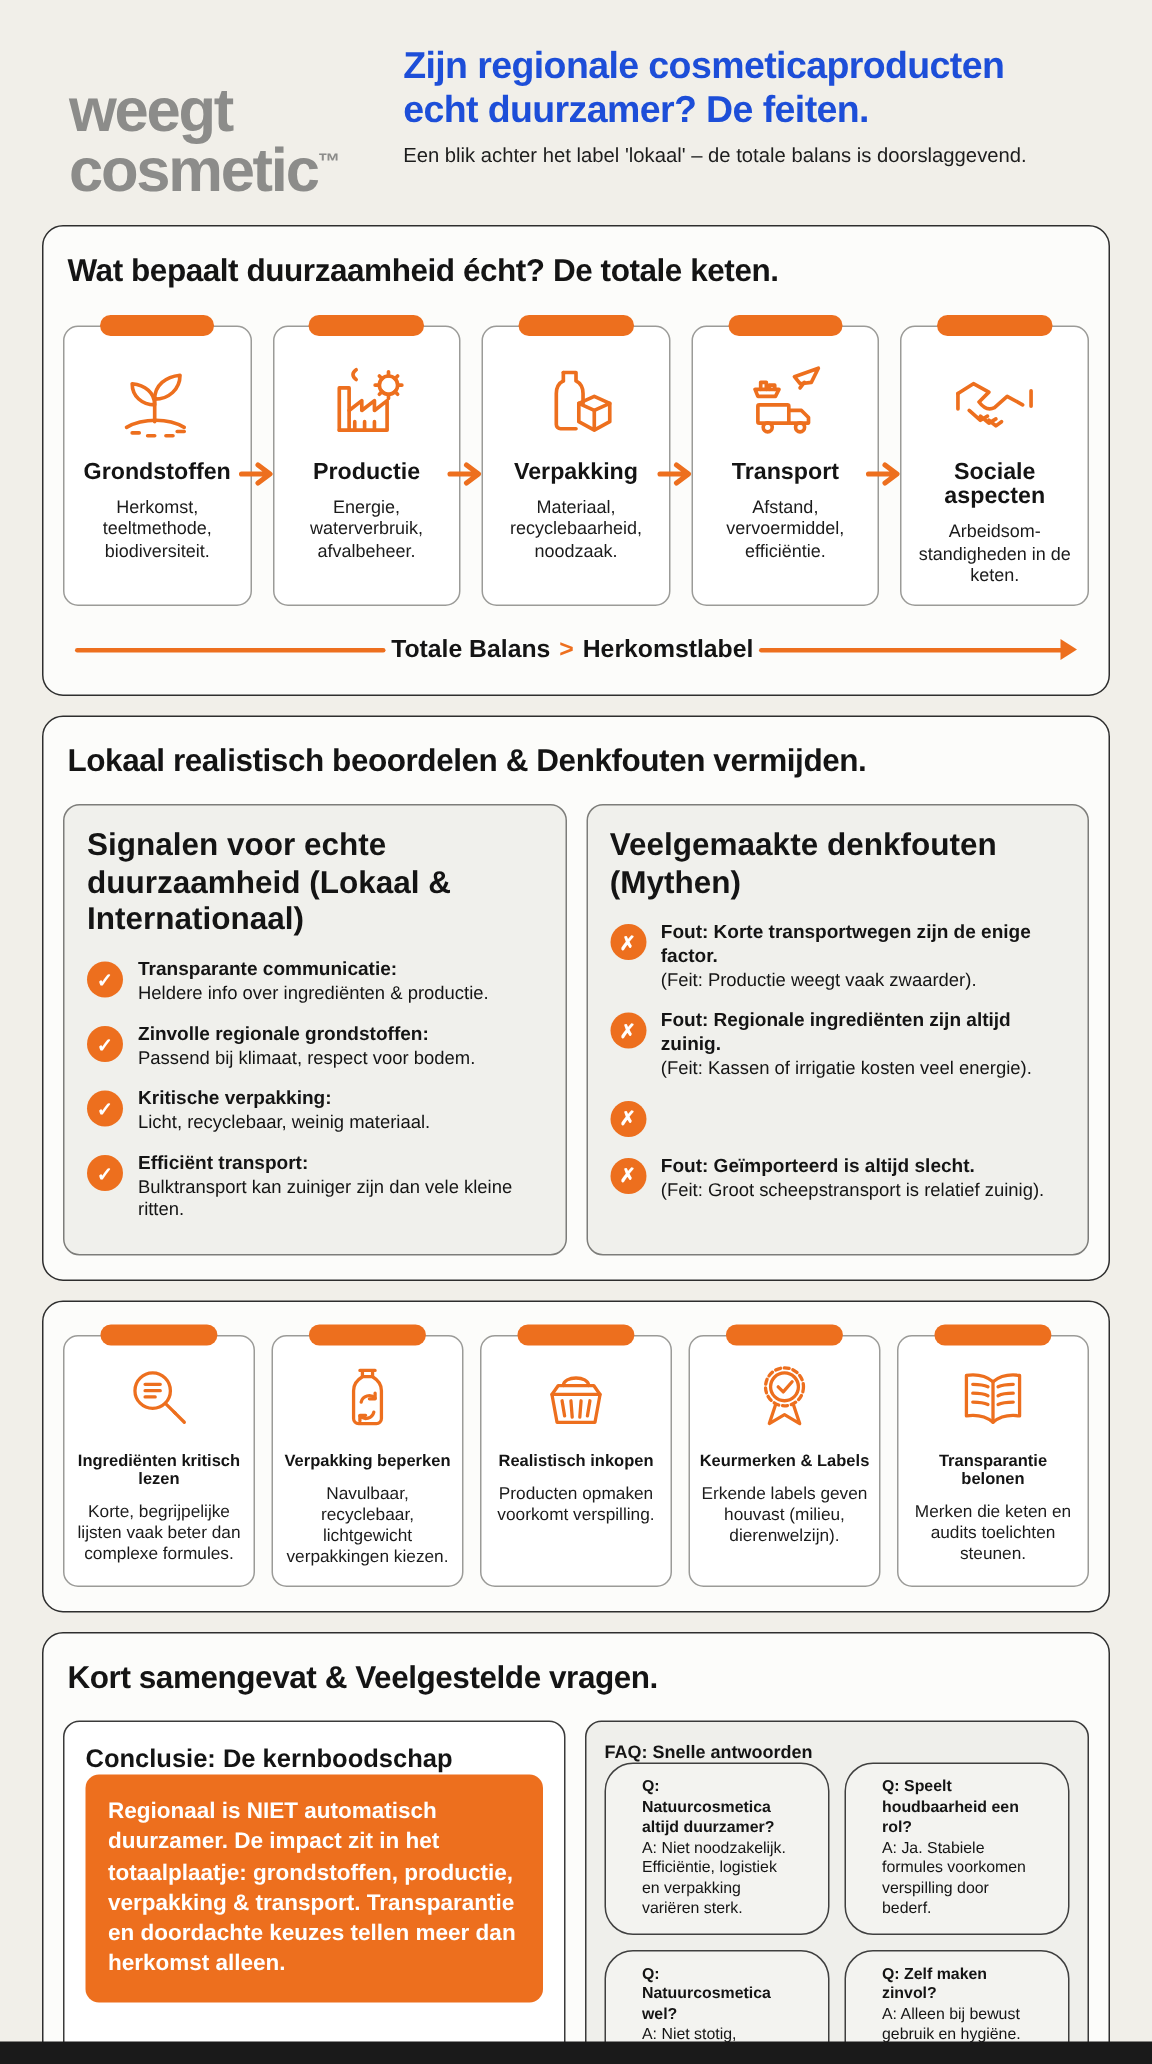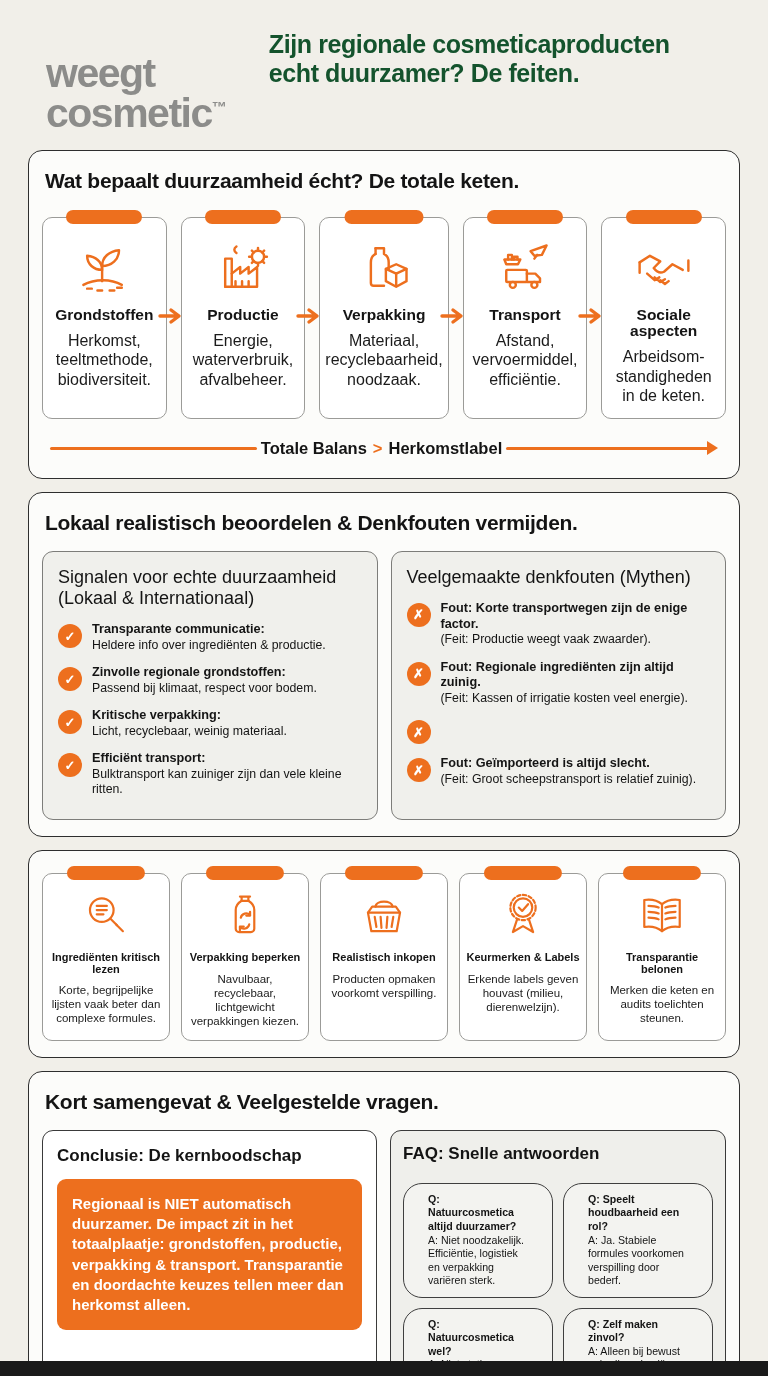--- a/index.html
+++ b/index.html
@@ -7,91 +7,92 @@
   body {
     height:1376px; position:relative; overflow:hidden;
     background:#F1EFE9; color:#141414;
     font-family:"Liberation Sans", sans-serif;
     --accent:#ED6F1E;
   }
   
   .header { display:flex; align-items:flex-start; padding:30px 30px 16px 46px; gap:42px; }
   .logo { color:#8C8C8A; font-weight:700; font-size:41px; line-height:0.97; letter-spacing:-1.5px; margin-top:24px; }
   .logo .tm { font-size:15px; vertical-align:super; letter-spacing:0; }
-  .head-title { font-size:25px; font-weight:800; line-height:1.14; letter-spacing:-0.4px; color:#14532d; }
+  .head-title { font-size:25px; font-weight:800; line-height:1.14; letter-spacing:-0.4px; color:#1d4ed8; }
   .head-sub { margin-top:9px; font-size:13.5px; color:#1d1d1d; }
   
   .section { margin:0 28px 13px; background:#FCFCFA; border:1.6px solid #2E2E2E; border-radius:14px; padding:14px 13px 16px; }
   .sec-title { font-size:21px; font-weight:800; letter-spacing:-0.3px; margin:4px 3px 16px; }
   
   .chain-row { display:flex; align-items:stretch; }
   .ccard { flex:1; position:relative; background:#FFFFFF; border:1px solid #9B9B98; border-radius:10px;
            padding:18px 5px 12px; text-align:center; margin-top:8px; }
   .pill { position:absolute; top:-8px; left:50%; transform:translateX(-50%); width:62%; height:14px;
           background:var(--accent); border-radius:7px; }
   .cicon { height:64px; display:flex; align-items:center; justify-content:center; }
   .cicon svg { width:60px; height:60px; }
   .cicon svg path, .cicon svg circle, .cicon svg rect
     { fill:none; stroke:var(--accent); stroke-width:2.6; stroke-linecap:round; stroke-linejoin:round; }
   .ctitle { font-size:15.5px; font-weight:800; line-height:1.05; margin-top:7px; }
-  .cdesc  { font-size:16px; line-height:1.22; margin-top:8px; color:#1b1b1b; }
+  .cdesc  { font-size:12px; line-height:1.22; margin-top:8px; color:#1b1b1b; }
   .arrowcell { width:14px; position:relative; z-index:3; }
   .arrowcell svg { position:absolute; left:-9px; top:98px; }
   .arr path { stroke:var(--accent); stroke-width:3.4; fill:none; stroke-linecap:round; stroke-linejoin:round; }
   
   .balance { display:flex; align-items:center; gap:4px; margin:20px 8px 4px; }
   .bline { flex:1; height:3.2px; background:var(--accent); border-radius:2px; }
   .blabel { font-size:16.5px; font-weight:800; display:flex; gap:6px; white-space:nowrap; }
   .blabel .gt { color:var(--accent); }
   .bhead { width:0; height:0; border-top:7px solid transparent; border-bottom:7px solid transparent;
            border-left:11px solid var(--accent); margin-left:-10px; }
   
   .panels { display:flex; gap:13px; }
   .panel { flex:1; background:#F0F0EC; border:1.2px solid #7D7D7A; border-radius:11px; padding:15px 15px 10px; }
-  .phead { font-size:18px; font-weight:400; line-height:1.18; margin-bottom:13px; }
+  .phead { font-size:21px; font-weight:700; line-height:1.18; margin-bottom:13px; }
   .item { display:flex; gap:10px; margin-bottom:12px; align-items:flex-start; }
   .mark { flex:0 0 24px; width:24px; height:24px; border-radius:50%; background:var(--accent); color:#fff;
           display:flex; align-items:center; justify-content:center; font-size:13px; font-weight:700; margin-top:2px; }
   .itext { font-size:12.3px; line-height:1.24; }
   .itext .lead { display:block; font-weight:800; font-size:12.7px; }
   
   .crit-row { display:flex; gap:11px; }
   .crit-row .ccard { padding-top:13px; }
   .crit-row .cicon { height:58px; }
   .crit-row .cicon svg { width:54px; height:54px; }
   .crit-row .ctitle { font-size:11px; }
   .crit-row .cdesc  { font-size:11.5px; }
   
   .sum-row { display:flex; gap:13px; align-items:stretch; }
   .concl { flex:0 0 335px; background:#FFFFFF; border:1.4px solid #3A3A3A; border-radius:11px; padding:15px 14px; }
-  .concl-head { font-size:17px; font-weight:800; margin-bottom:13px; }
+  .concl-head { font-size:17px; font-weight:800; }
   .concl-box { background:var(--accent); border-radius:9px; padding:15px 15px; color:#FFFFFF;
                font-size:15px; font-weight:700; line-height:1.35; }
   .faq { flex:1; background:#EFEFEB; border:1.4px solid #3A3A3A; border-radius:11px; padding:13px 12px; }
-  .faq-head { font-size:17px; font-weight:800; margin-bottom:19px; }
+  .faq-head { font-size:12px; font-weight:800; margin-bottom:0; }
   .faq-grid { display:grid; grid-template-columns:1fr 1fr; gap:10px; }
   .qa { background:#F3F3F0; border:1.2px solid #3F3F3F; border-radius:19px; padding:9px 24px;
         font-size:10.6px; line-height:1.28; }
   .qa .q { display:block; font-weight:800; }
   
   .footer-bar { position:absolute; bottom:0; left:0; width:100%; height:15px; background:#1A1A1A; }
 </style>
 </head>
 <body>
 
 <div class="header">
   <div class="logo">
     <div>weegt</div>
     <div><span>cosmetic</span><span class="tm">™</span></div>
   </div>
   <div>
     <div class="head-title">
       <div>Zijn regionale cosmeticaproducten</div>
       <div>echt duurzamer? De feiten.</div>
     </div>
+    <div class="head-sub">Een blik achter het label 'lokaal' – de totale balans is doorslaggevend.</div>
   </div>
 </div>
 
 <div class="section">
   <div class="sec-title">Wat bepaalt duurzaamheid écht? De totale keten.</div>
   <div class="chain-row">
 
     <div class="ccard">
       <div class="pill"></div>
       <div class="cicon">

